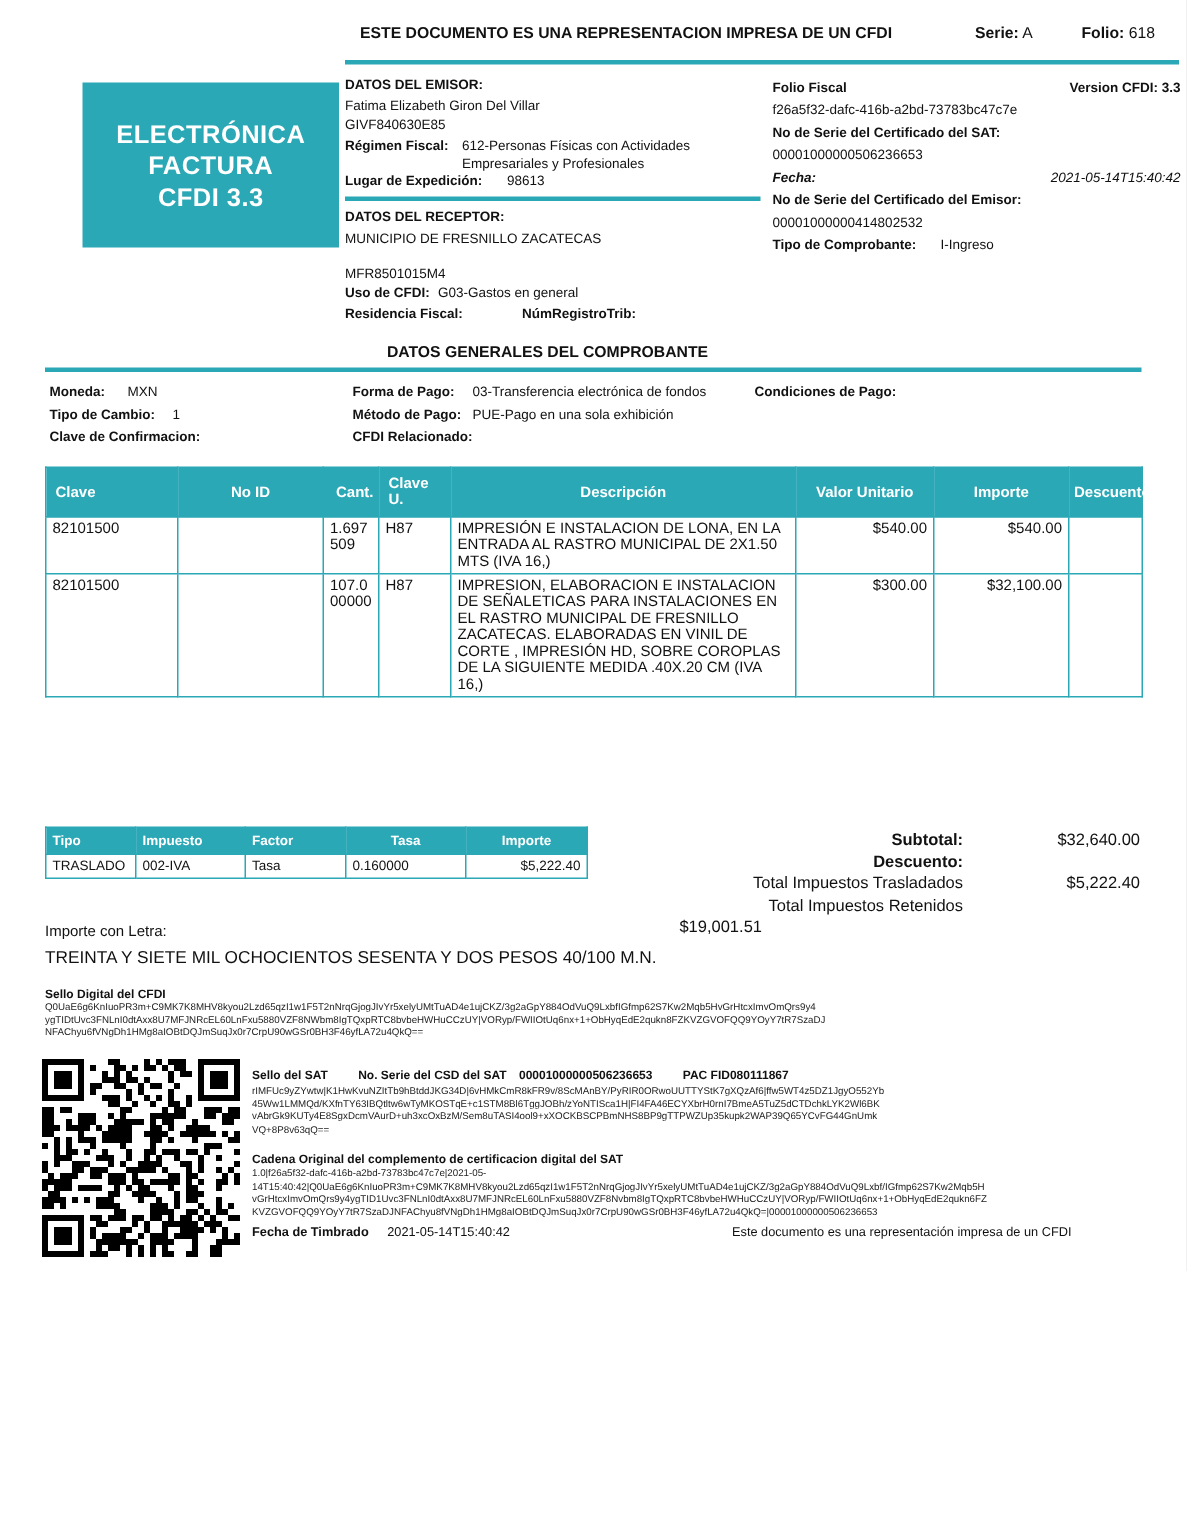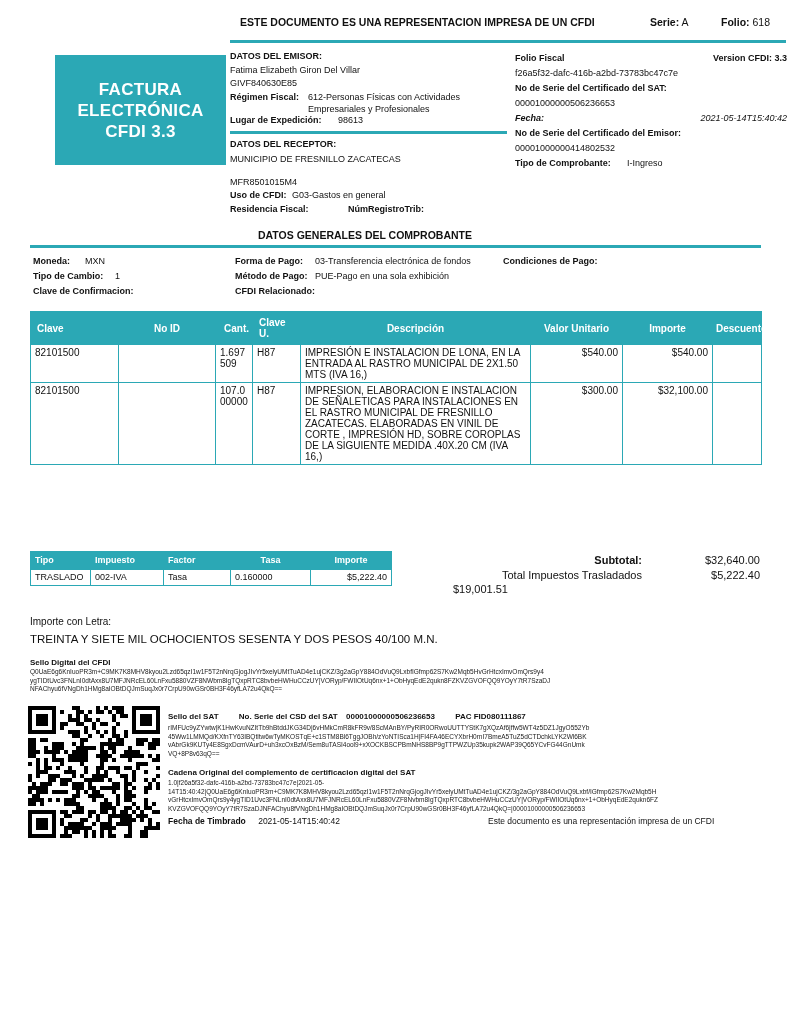--- a/index.html
+++ b/index.html
@@ -82,22 +82,22 @@
     <span class="b">Serie:</span>
     <span>A</span>
   </div>
   <div class="abs fs10" style="left:721px;top:16px;">
     <span class="b">Folio:</span>
     <span>618</span>
   </div>
   <div class="teal-rule" style="left:230px;top:40px;width:556px;"></div>
 
   <div class="brand">
+    <div>ELECTRÓNICA</div>
     <div>FACTURA</div>
-    <div>ELECTRÓNICA</div>
     <div>CFDI 3.3</div>
   </div>
 
   <div class="abs fs9 b" style="left:230px;top:50px;text-align:center;">DATOS DEL EMISOR:</div>
   <div class="abs fs9" style="left:230px;top:64px;">Fatima Elizabeth Giron Del Villar</div>
   <div class="abs fs9" style="left:230px;top:77px;">GIVF840630E85</div>
   <div class="abs fs9" style="left:230px;top:91px;width:277px;">
     <span class="lbl inb" style="width:78px;">Régimen Fiscal:</span><span class="inb" style="width:195px;">612-Personas Físicas con Actividades Empresariales y Profesionales</span>
   </div>
   <div class="abs fs9" style="left:230px;top:114px;">
@@ -227,25 +227,30 @@
       </tr>
     </tbody>
   </table>
 
   <div class="abs" style="left:390px;top:553px;width:370px;">
     <div class="totrow">
       <span class="tl b">Subtotal:</span>
       <span class="tv">$32,640.00</span>
     </div>
     <div class="totrow">
+      <span class="tl b">Descuento:</span>
       <span class="tv"></span>
     </div>
     <div class="totrow">
       <span class="tl">Total Impuestos Trasladados</span>
       <span class="tv">$5,222.40</span>
+    </div>
+    <div class="totrow">
+      <span class="tl">Total Impuestos Retenidos</span>
+      <span class="tv"></span>
     </div>
     <div class="totrow">
       <span class="tv">$19,001.51</span>
     </div>
   </div>
 
   <div class="abs" style="left:30px;top:616px;font-size:10px;">Importe con Letra:</div>
   <div class="abs" style="left:30px;top:633px;font-size:11.5px;">TREINTA Y SIETE MIL OCHOCIENTOS SESENTA Y DOS  PESOS  40/100 M.N.</div>
 
   <div class="abs sec8" style="left:30px;top:658px;">Sello Digital del CFDI</div>

